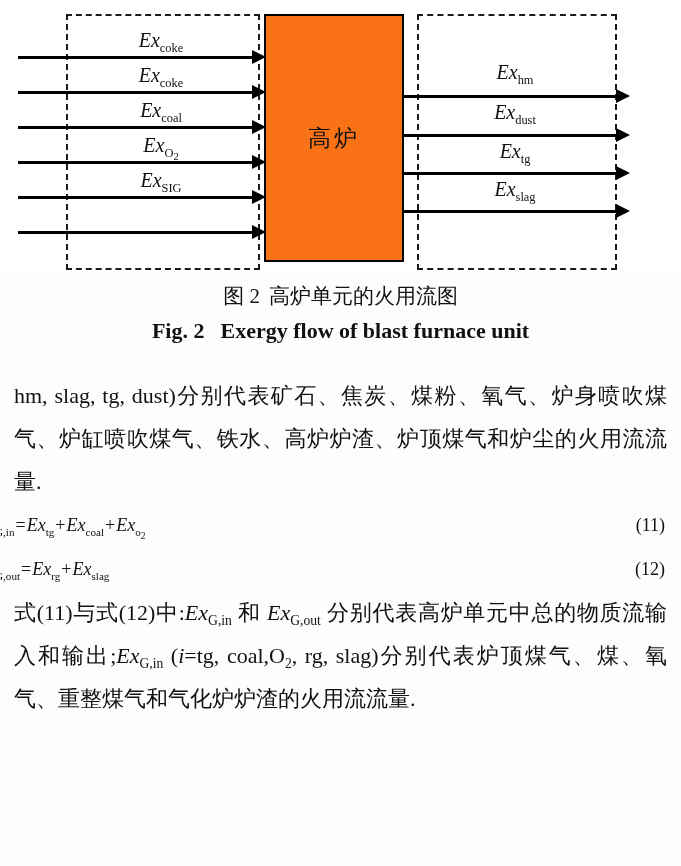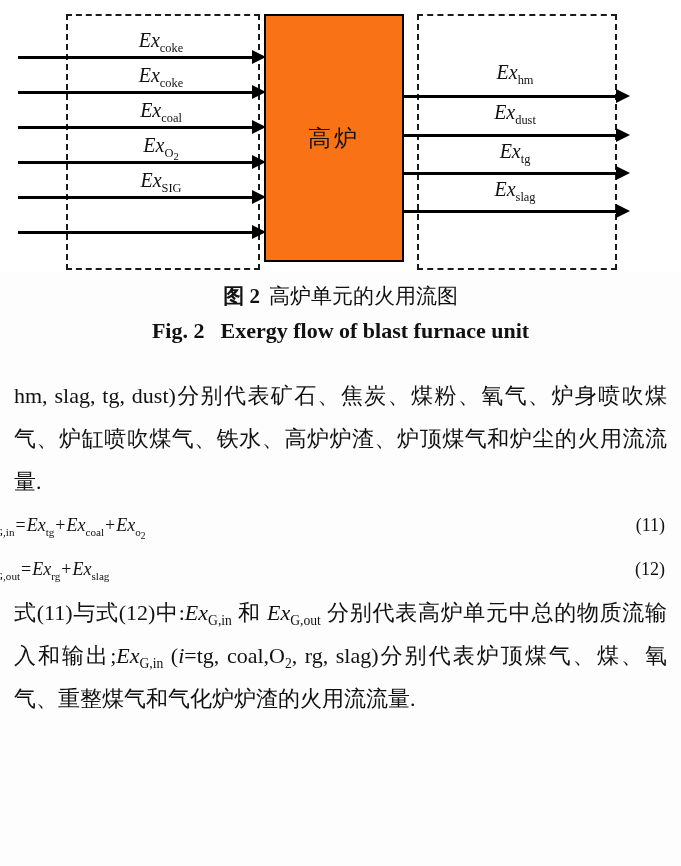--- a/index.html
+++ b/index.html
@@ -35,21 +35,21 @@
   }
   .flabel sub, .mvar-sub{font-style:normal;}
   sub{font-size:0.62em;line-height:0;}
   sub sub{font-size:0.85em;}
   .lab-in{left:66px;width:190px;}
   .lab-out{left:417px;width:196px;}
 
   
   .caption{text-align:center;margin-top:10px;}
   .cap-zh{font-size:21px;}
-  .cap-zh .cap-label{font-weight:bold;margin-right:9px;}
+  .cap-zh .cap-label{font-weight:normal;margin-right:9px;}
   .cap-en{font-size:22px;font-weight:bold;margin-top:8px;}
   .cap-en .cap-label{margin-right:16px;}
 
   
   .bodytext{padding:0 14px;margin-top:30px;}
   .para{font-size:22px;line-height:43px;text-align:justify;margin:0;}
   .indent{text-indent:2em;}
   .para i, .eq-body i{font-style:italic;}
   .equation{position:relative;font-size:18px;line-height:44px;}
   .eq-body{position:relative;left:-38px;display:inline-block;}

